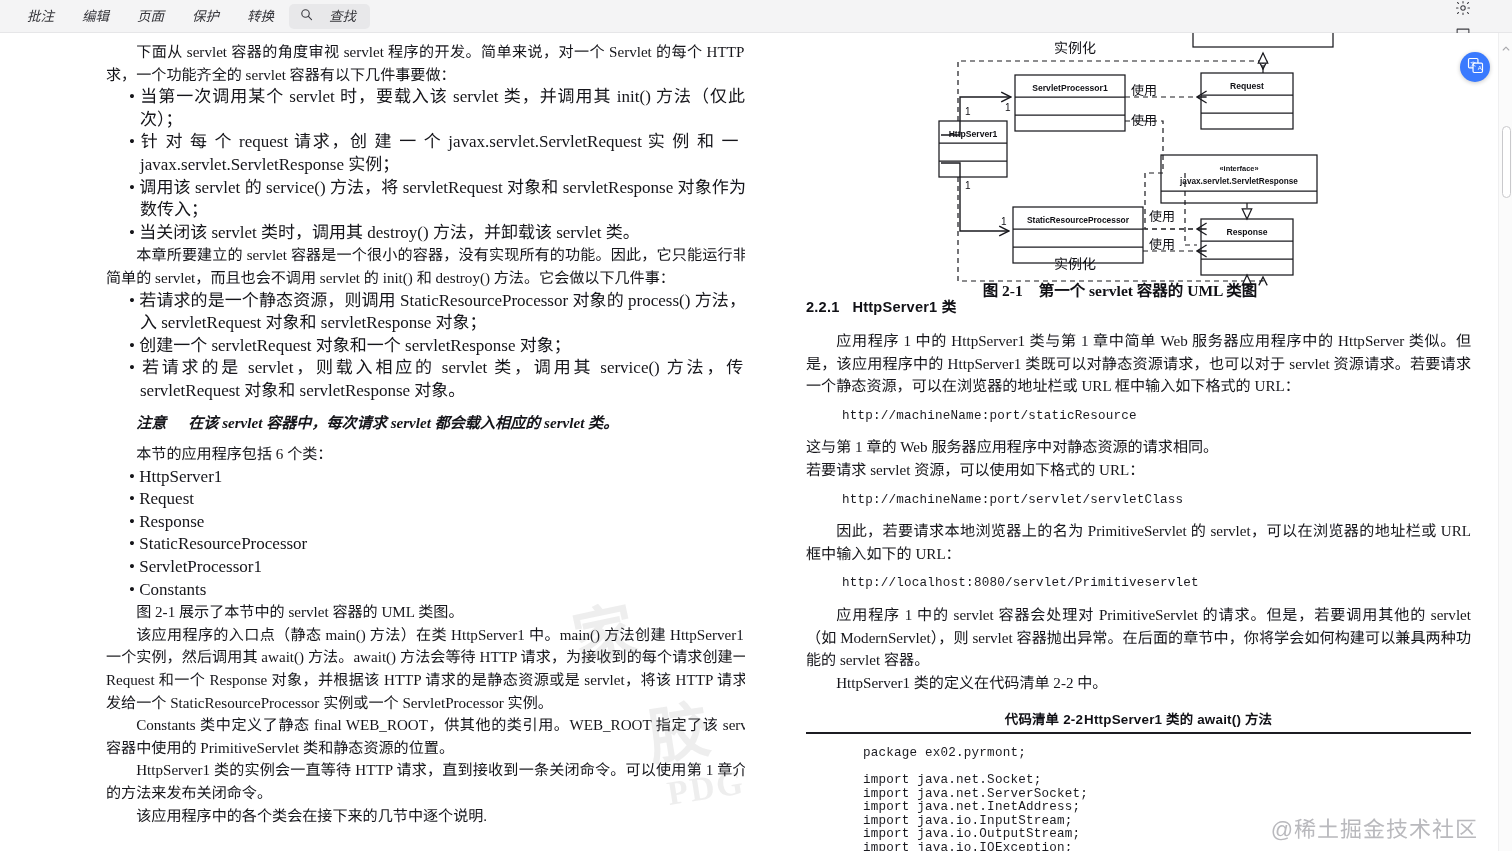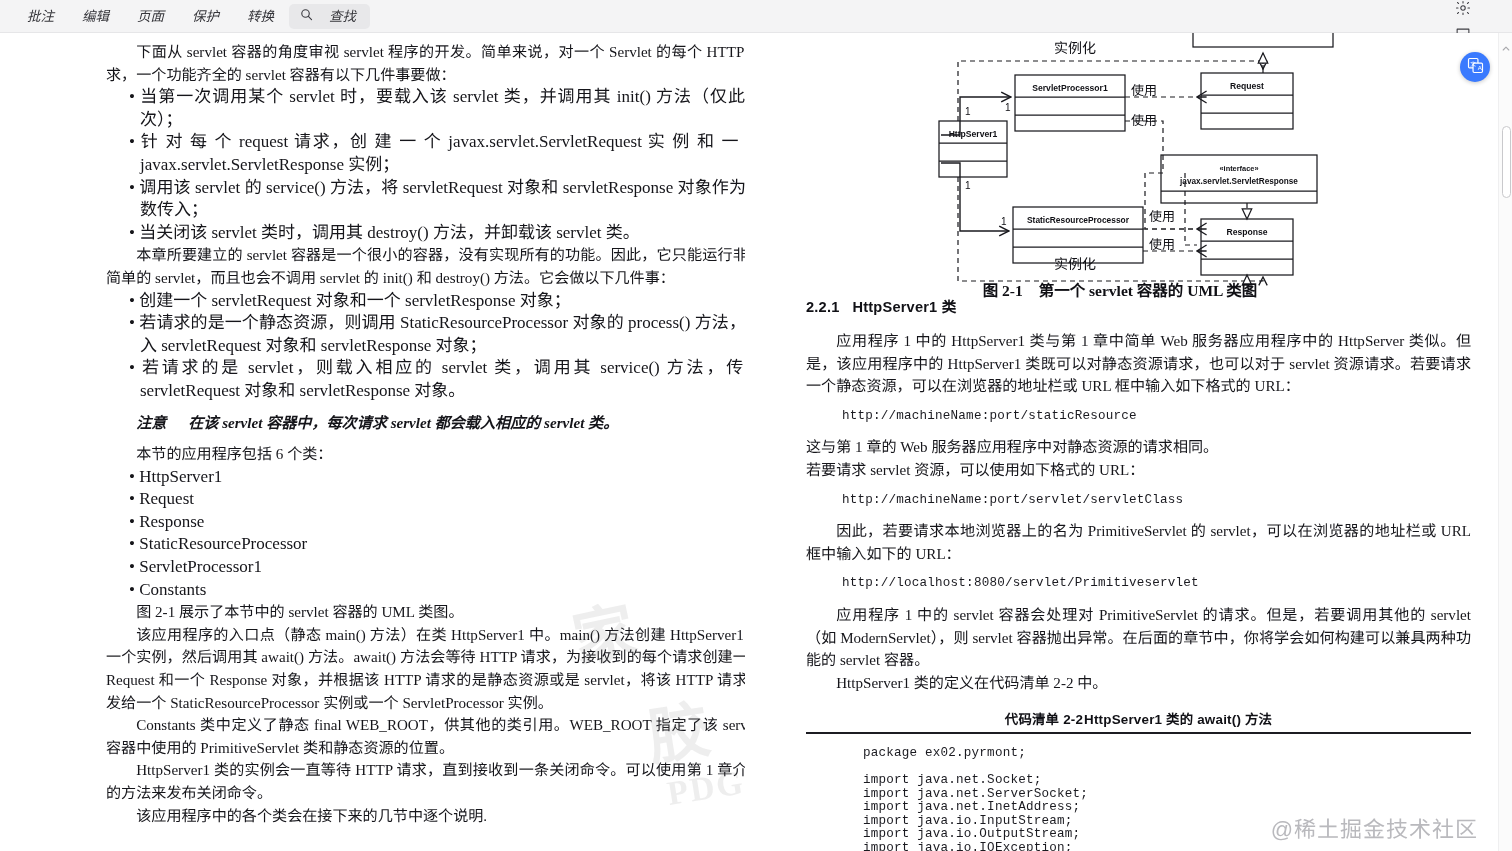--- a/index.html
+++ b/index.html
@@ -226,22 +226,22 @@
   <div id="divider"></div>
 
   <div class="page" id="page-left">
     <div id="lp-inner">
       <div class="body-txt indent">下面从 servlet 容器的角度审视 servlet 程序的开发。简单来说，对一个 Servlet 的每个 HTTP 请求，一个功能齐全的 servlet 容器有以下几件事要做：</div>
       <div class="bullet">当第一次调用某个 servlet 时，要载入该 servlet 类，并调用其 init() 方法（仅此一次）；</div>
       <div class="bullet">针 对 每 个 request 请求，创 建 一 个 javax.servlet.ServletRequest 实 例 和 一 个 javax.servlet.ServletResponse 实例；</div>
       <div class="bullet">调用该 servlet 的 service() 方法，将 servletRequest 对象和 servletResponse 对象作为参数传入；</div>
       <div class="bullet">当关闭该 servlet 类时，调用其 destroy() 方法，并卸载该 servlet 类。</div>
       <div class="body-txt indent">本章所要建立的 servlet 容器是一个很小的容器，没有实现所有的功能。因此，它只能运行非常简单的 servlet，而且也会不调用 servlet 的 init() 和 destroy() 方法。它会做以下几件事：</div>
+      <div class="bullet">若请求的是一个静态资源，则调用 StaticResourceProcessor 对象的 process() 方法，传入 servletRequest 对象和 servletResponse 对象；</div>
       <div class="bullet">创建一个 servletRequest 对象和一个 servletResponse 对象；</div>
-      <div class="bullet">若请求的是一个静态资源，则调用 StaticResourceProcessor 对象的 process() 方法，传入 servletRequest 对象和 servletResponse 对象；</div>
       <div class="bullet">若请求的是 servlet，则载入相应的 servlet 类，调用其 service() 方法，传入 servletRequest 对象和 servletResponse 对象。</div>
       <div class="gap"></div>
       <div class="body-txt indent">
         <span class="notice">注意</span>
         <span class="notice" style="margin-left:18px;">在该 servlet 容器中，每次请求 servlet 都会载入相应的 servlet 类。</span>
       </div>
       <div class="gap"></div>
       <div class="body-txt indent">本节的应用程序包括 6 个类：</div>
       <div class="bullet">HttpServer1</div>
       <div class="bullet">Request</div>

